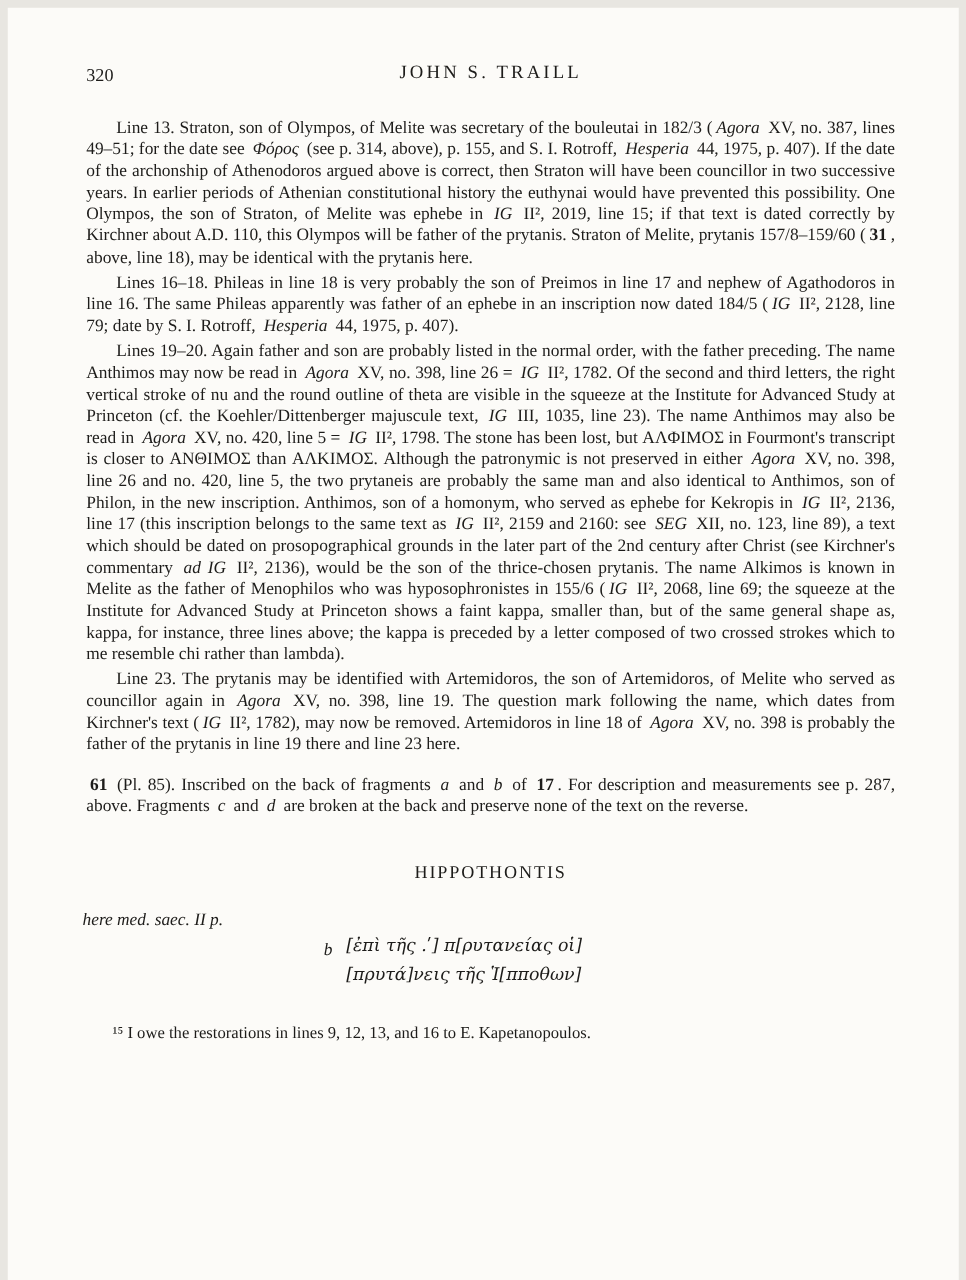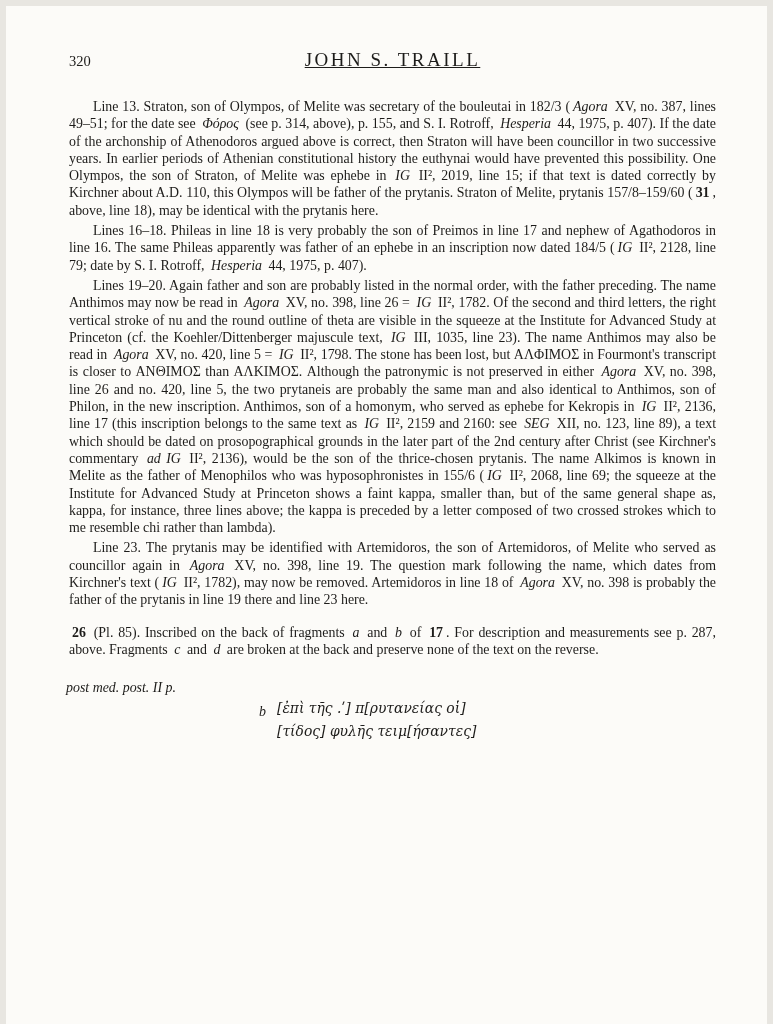--- a/index.html
+++ b/index.html
@@ -9,21 +9,21 @@
     width:773px; height:1024px;
     margin:0 auto;
     background:#fcfbf8;
     color:#1d1c1a;
     font-family:"Liberation Serif","DejaVu Serif",serif;
     padding:40px 57px 28px 57px;
     overflow:hidden;
   }
   .page-header { position:relative; text-align:center; margin-bottom:27px; }
   .page-number { position:absolute; left:0; top:1px; font-size:14.5px; }
-  .running-title { font-size:19px; letter-spacing:2.5px;text-decoration:underline; }
+  .running-title { font-size:15px; letter-spacing:2.5px; }
   .body-text { text-align:justify; font-size:13.9px; line-height:17.3px; }
   .para { text-indent:0; }
   .para.indent { text-indent:24px; }
   .entry { margin-top:15px; }
   .lh-line { text-indent:24px; }
   .section-heading {
     text-align:center; margin-top:36px;
     font-size:14.5px; letter-spacing:1.5px; font-weight:normal;
   }
   .date-line { font-style:italic; margin-top:22px; font-size:13.9px; }
@@ -44,31 +44,33 @@
     <span class="page-number">320</span>
     <span class="running-title">JOHN S. TRAILL</span>
   </div>
 
   <div class="body-text">
     <p class="para indent">Line 13.  Straton, son of Olympos, of Melite was secretary of the bouleutai in 182/3 (<i>Agora</i> XV, no. 387, lines 49–51; for the date see <i>Φόρος</i> (see p. 314, above), p. 155, and S. I. Rotroff, <i>Hesperia</i> 44, 1975, p. 407).  If the date of the archonship of Athenodoros argued above is correct, then Straton will have been councillor in two successive years.  In earlier periods of Athenian constitutional history the euthynai would have prevented this possibility.  One Olympos, the son of Straton, of Melite was ephebe in <i>IG</i> II², 2019, line 15; if that text is dated correctly by Kirchner about A.D. 110, this Olympos will be father of the prytanis.  Straton of Melite, prytanis 157/8–159/60 (<b>31</b>, above, line 18), may be identical with the prytanis here.</p>
     <p class="para indent">Lines 16–18.  Phileas in line 18 is very probably the son of Preimos in line 17 and nephew of Agathodoros in line 16.  The same Phileas apparently was father of an ephebe in an inscription now dated 184/5 (<i>IG</i> II², 2128, line 79; date by S. I. Rotroff, <i>Hesperia</i> 44, 1975, p. 407).</p>
     <p class="para indent">Lines 19–20.  Again father and son are probably listed in the normal order, with the father preceding. The name Anthimos may now be read in <i>Agora</i> XV, no. 398, line 26 = <i>IG</i> II², 1782.  Of the second and third letters, the right vertical stroke of nu and the round outline of theta are visible in the squeeze at the Institute for Advanced Study at Princeton (cf. the Koehler/Dittenberger majuscule text, <i>IG</i> III, 1035, line 23).  The name Anthimos may also be read in <i>Agora</i> XV, no. 420, line 5 = <i>IG</i> II², 1798.  The stone has been lost, but ΑΛΦΙΜΟΣ in Fourmont's transcript is closer to ΑΝΘΙΜΟΣ than ΑΛΚΙΜΟΣ.  Although the patronymic is not preserved in either <i>Agora</i> XV, no. 398, line 26 and no. 420, line 5, the two prytaneis are probably the same man and also identical to Anthimos, son of Philon, in the new inscription.  Anthimos, son of a homonym, who served as ephebe for Kekropis in <i>IG</i> II², 2136, line 17 (this inscription belongs to the same text as <i>IG</i> II², 2159 and 2160:  see <i>SEG</i> XII, no. 123, line 89), a text which should be dated on prosopographical grounds in the later part of the 2nd century after Christ (see Kirchner's commentary <i>ad IG</i> II², 2136), would be the son of the thrice-chosen prytanis.  The name Alkimos is known in Melite as the father of Menophilos who was hyposophronistes in 155/6 (<i>IG</i> II², 2068, line 69; the squeeze at the Institute for Advanced Study at Princeton shows a faint kappa, smaller than, but of the same general shape as, kappa, for instance, three lines above; the kappa is preceded by a letter composed of two crossed strokes which to me resemble chi rather than lambda).</p>
     <p class="para indent">Line 23.  The prytanis may be identified with Artemidoros, the son of Artemidoros, of Melite who served as councillor again in <i>Agora</i> XV, no. 398, line 19.  The question mark following the name, which dates from Kirchner's text (<i>IG</i> II², 1782), may now be removed.  Artemidoros in line 18 of <i>Agora</i> XV, no. 398 is probably the father of the prytanis in line 19 there and line 23 here.</p>
 
-    <p class="para entry"><b>26</b> (Pl. 85).  Inscribed on the back of fragments <i>a</i> and <i>b</i> of <b>17</b>.  For description and measurements see p. 287, above.  Fragments <i>c</i> and <i>d</i> are broken at the back and preserve none of the text on the reverse.</p>
+    <p class="para entry"><b>61</b> (Pl. 85).  Inscribed on the back of fragments <i>a</i> and <i>b</i> of <b>17</b>.  For description and measurements see p. 287, above.  Fragments <i>c</i> and <i>d</i> are broken at the back and preserve none of the text on the reverse.</p>
   </div>
 
+  <h2 class="section-heading">HIPPOTHONTIS</h2>
 
-  <p class="date-line">post med. post. II p.</p>
+  <p class="date-line">here med. saec. II p.</p>
 
   <div class="greek-block">
     <div class="greek-line">
       <span class="frag-label">b</span>
       <span class="greek-text">[ἐπὶ τῆς .ʹ] π[ρυτανείας οἱ]</span>
     </div>
     <div class="greek-line">
       <span class="frag-label"></span>
-      <span class="greek-text">[τίδος] φυλῆς τειμ[ήσαντες]</span>
+      <span class="greek-text">[πρυτά]νεις τῆς Ἱ[πποθων]</span>
     </div>
   </div>
 
+  <p class="footnote">¹⁵ I owe the restorations in lines 9, 12, 13, and 16 to E. Kapetanopoulos.</p>
 
 </div>
 
 </body></html>

